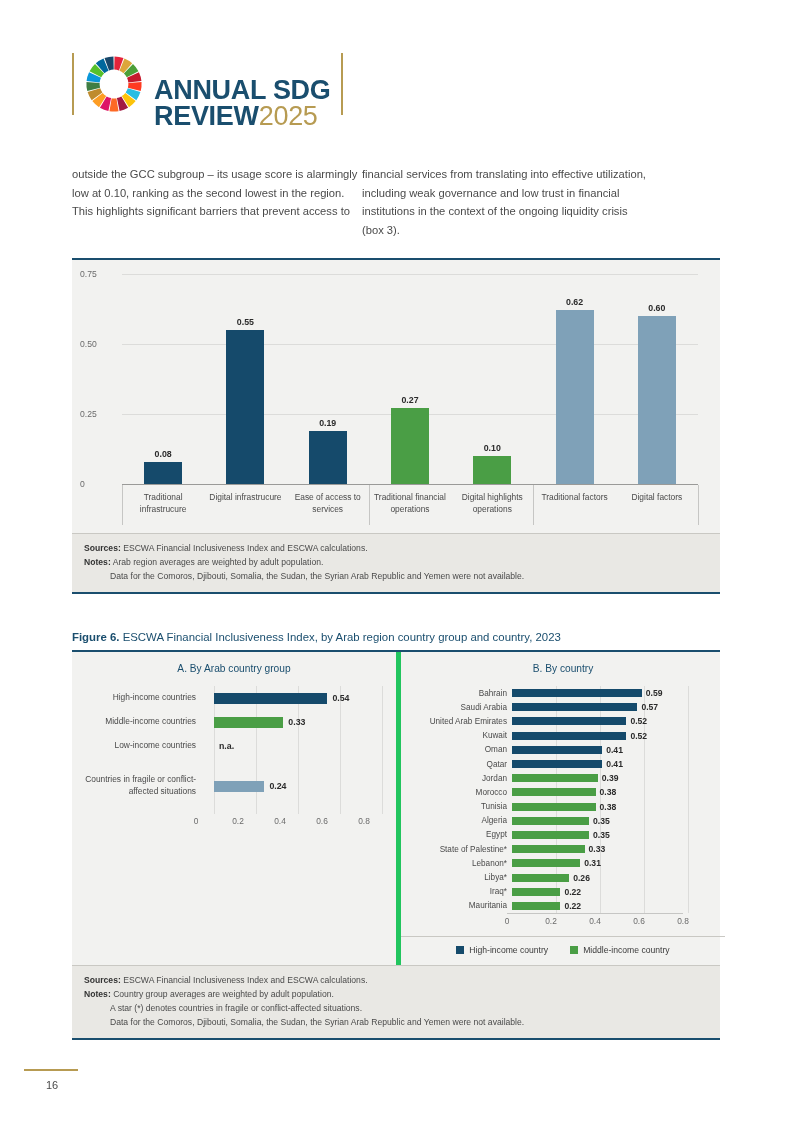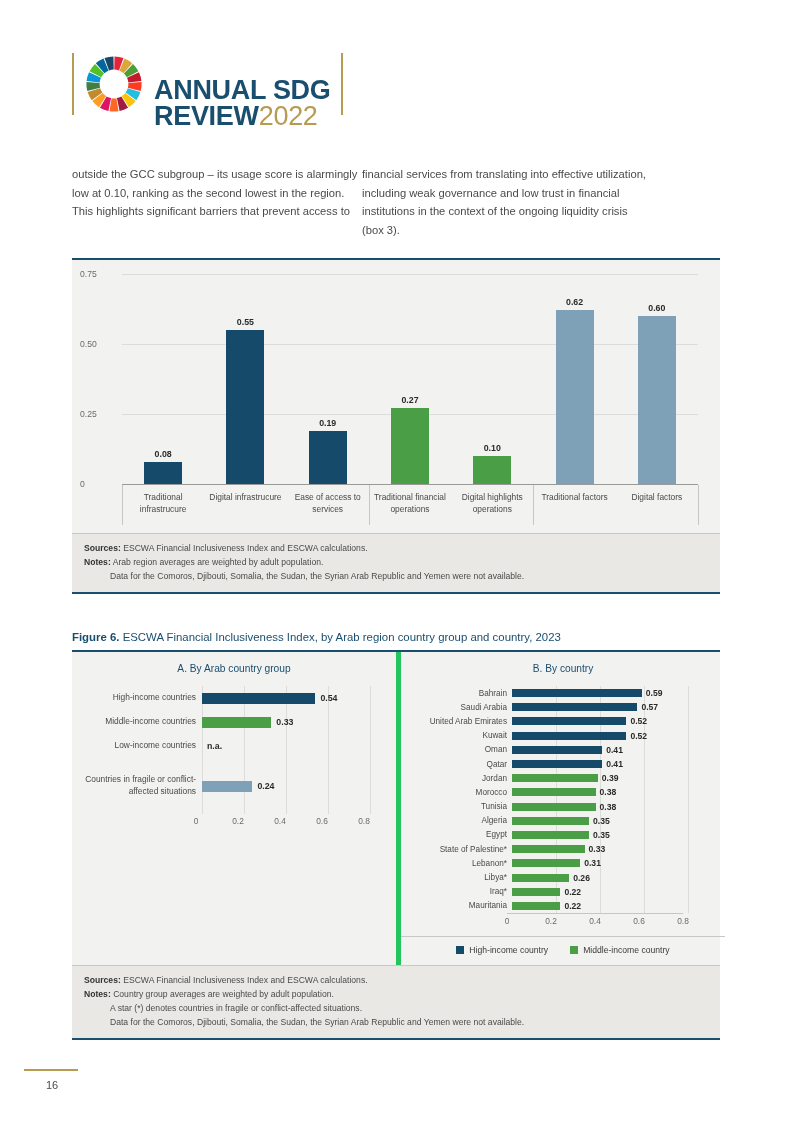--- a/index.html
+++ b/index.html
@@ -170,21 +170,21 @@
   .pa-row {
     display: flex; align-items: center;
     height: 24px;
   }
   .pa-row.tall { height: 56px; }
   .pa-label {
     width: 114px;
     text-align: right;
     font-size: 8.4px; line-height: 11.6px;
     color: #4a4a4a;
-    padding-right: 6px;
+    padding-right: 18px;
   }
   .pa-track {
     position: relative;
     width: 168px; height: 100%;
     display: flex; align-items: center;
   }
   .pa-bar { height: 11px; }
   .pa-val {
     font-size: 8.8px; font-weight: bold; color: #2b2b2b;
     margin-left: 5px; white-space: nowrap;
@@ -294,21 +294,21 @@
         <path d="M5.522507086691796 61.736806386177555 A46 46 0 0 1 4.123188410670089 46.63575292269953 L26.064272214262655 48.24474065532149 A24 24 0 0 0 26.794351523491372 56.12355115800568 Z" fill="#3F7E44"></path>
         <path d="M4.286149530152265 44.87712236917551 A46 46 0 0 1 8.43645343900323 30.29031716967892 L28.314671359479945 39.71668721896292 A24 24 0 0 0 26.149295407035964 47.32719427956983 Z" fill="#0A97D9"></path>
         <path d="M9.223700788755657 28.70931136306123 A46 46 0 0 1 18.363105741961082 16.606783298015984 L33.49379430015361 32.5774521554866 A24 24 0 0 0 28.725409107176862 38.89181462420586 Z" fill="#56C02B"></path>
         <path d="M19.668317205111535 15.416925833143942 A46 46 0 0 1 32.56249592054999 7.433188380157432 L40.902171784634774 27.791228720082138 A24 24 0 0 0 34.17477419397123 31.956656956422925 Z" fill="#00689D"></path>
         <path d="M34.20939545657359 6.795176100889833 A46 46 0 0 1 49.11691764961424 4.008477242404368 L49.53926138240743 26.00442290908054 A24 24 0 0 0 41.761423716473175 27.45835274829035 Z" fill="#19486A"></path>
       </g>
   </svg>
   <div class="logo-text">
     <div class="logo-line1">ANNUAL SDG</div>
     <div class="logo-line2">
-      <span class="rev">REVIEW</span><span class="yr">2022</span>
+      <span class="rev">REVIEW</span><span class="yr">2025</span>
     </div>
   </div>
   <div class="logo-rule"></div>
 </div>
 
 <div class="body-cols">
   <div class="body-col">
     <p>outside the GCC subgroup – its usage score is alarmingly low at 0.10, ranking as the second lowest in the region. This highlights significant barriers that prevent access to</p>
   </div>
   <div class="body-col">

